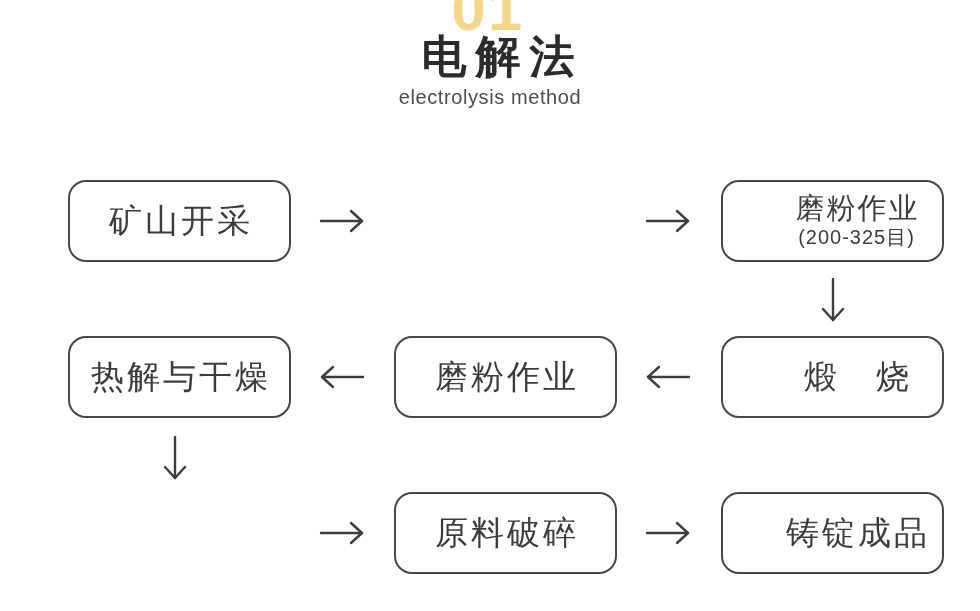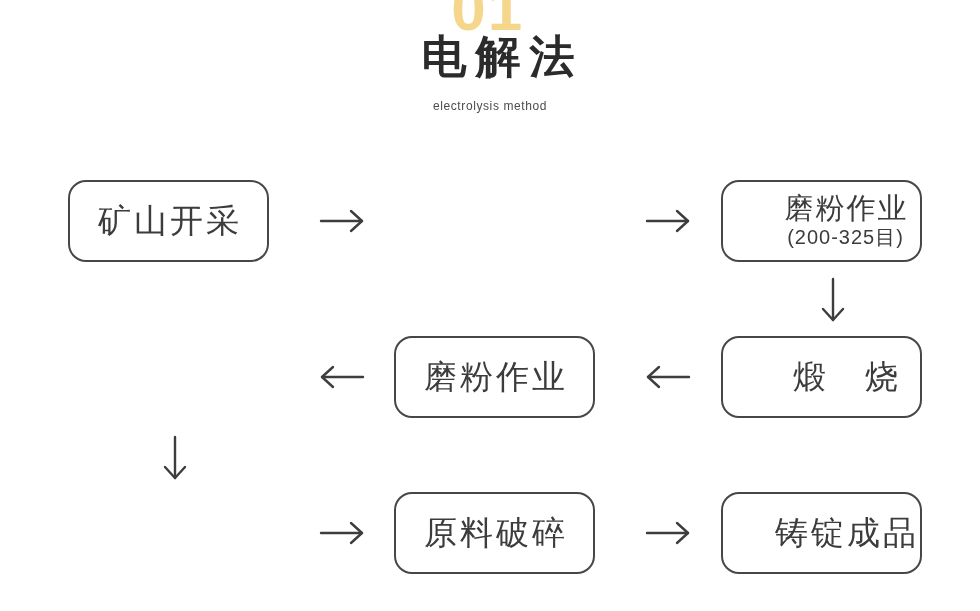--- a/index.html
+++ b/index.html
@@ -39,30 +39,30 @@
     font-size: 45px;
     line-height: 46px;
     font-weight: 900;
     letter-spacing: 9px;
     text-indent: 9px;
     color: var(--title-dark, #2b2b2b);
   }
   .subtitle {
     position: relative;
     z-index: 1;
-    margin-top: 19px;
-    font-size: 12px;
+    margin-top: 6px;
+    font-size: 20px;
     letter-spacing: 0.6px;
     color: var(--subtitle-gray, #4c4c4c);
   }
 
   
   .fbox {
     position: absolute;
-    width: 201px;
+    width: 223px;
     height: 82px;
     box-sizing: border-box;
     border: 2px solid var(--box-border, #474747);
     border-radius: 18px;
     background: #ffffff;
     display: flex;
     flex-direction: column;
     align-items: center;
     justify-content: center;
     color: var(--box-text, #3c3c3c);
@@ -130,20 +130,23 @@
   <div class="fbox two-line r1 c3">
     <span class="fbox-label">磨粉作业</span>
     <span class="fbox-sublabel">(200-325目)</span>
   </div>
 
   <svg class="arrow" style="left:820px;top:277px" width="26" height="46" viewBox="0 0 26 46">
     <line x1="13" y1="2" x2="13" y2="43"></line>
     <polyline points="3,32 13,43 23,32"></polyline>
   </svg>
 
+  <div class="fbox r2 c1">
+    <span class="fbox-label">热解与干燥</span>
+  </div>
   <svg class="arrow" style="left:319px;top:364px" width="46" height="26" viewBox="0 0 46 26">
     <line x1="44" y1="13" x2="3" y2="13"></line>
     <polyline points="14,3 3,13 14,23"></polyline>
   </svg>
   <div class="fbox r2 c2">
     <span class="fbox-label">磨粉作业</span>
   </div>
   <svg class="arrow" style="left:645px;top:364px" width="46" height="26" viewBox="0 0 46 26">
     <line x1="44" y1="13" x2="3" y2="13"></line>
     <polyline points="14,3 3,13 14,23"></polyline>

